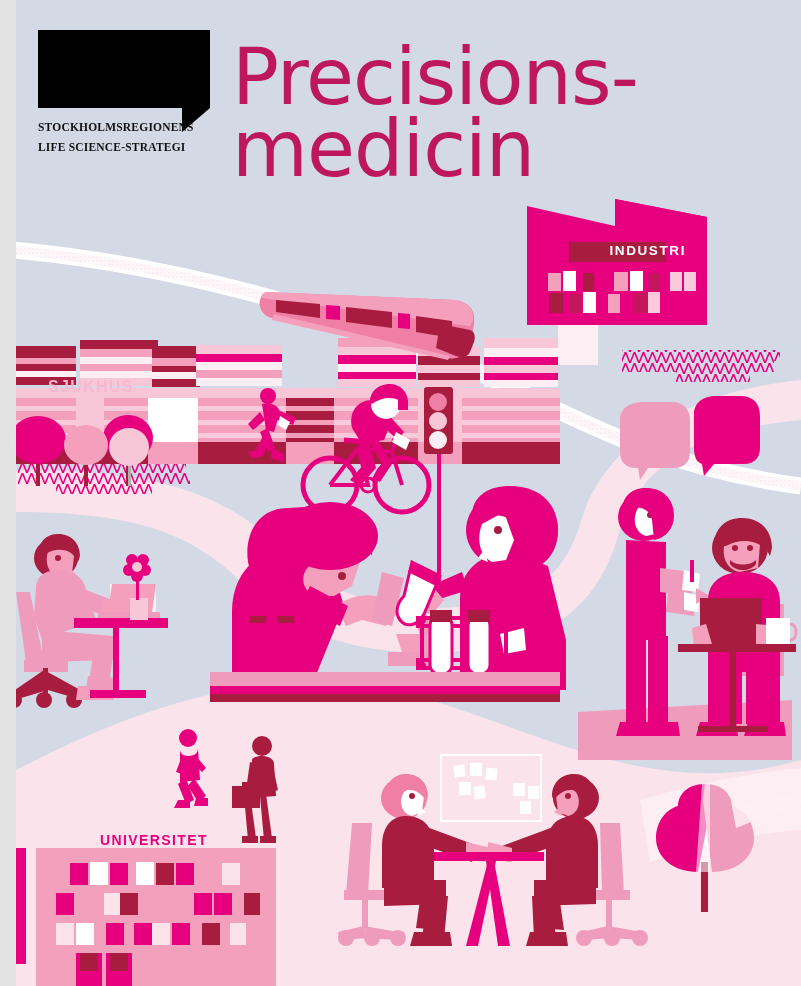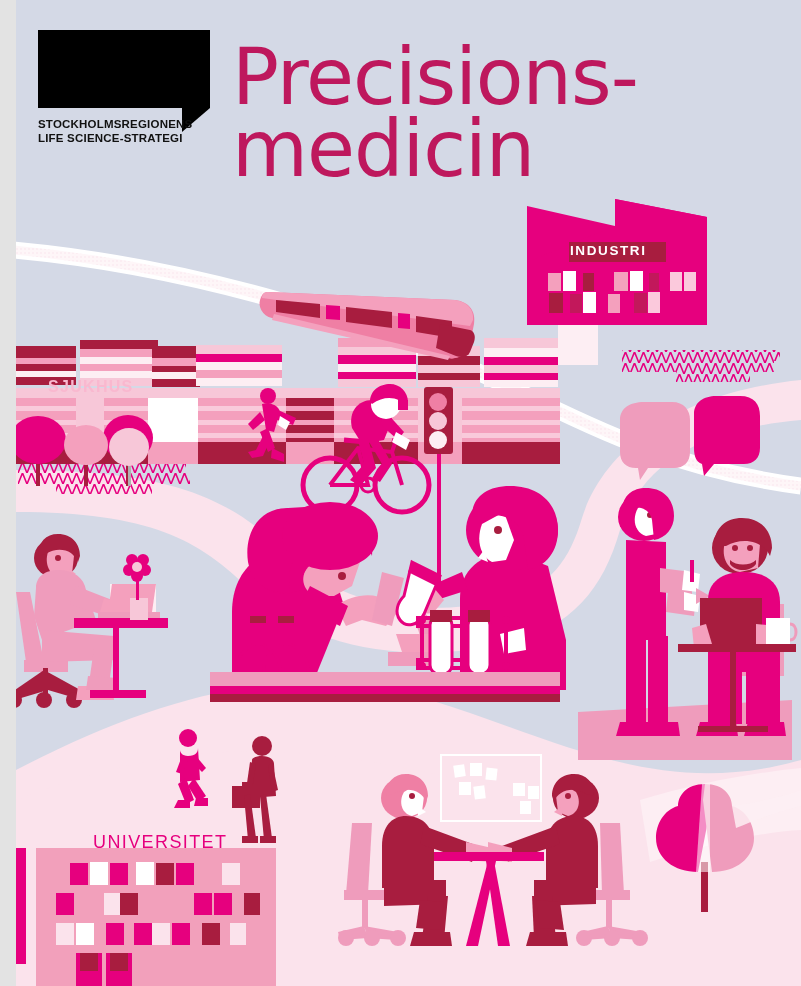--- a/index.html
+++ b/index.html
@@ -18,21 +18,21 @@
   #logo-tail{
     position:absolute;left:182px;top:108px;width:0;height:0;z-index:30;
     border-left:28px solid #000;border-bottom:24px solid transparent;
   }
   #logo-text{
     position:absolute;left:66px;top:42px;color:#fff;font-weight:bold;font-size:23px;
     line-height:26px;letter-spacing:0.5px;z-index:31;white-space:pre-line;
   }
   #logo-sub{
     position:absolute;left:38px;top:117px;color:#111;font-weight:bold;font-size:11.5px;
-    line-height:14px;letter-spacing:0.2px;z-index:31;white-space:pre-line;
+    line-height:20px;letter-spacing:0.2px;z-index:31;white-space:pre-line;font-family:Liberation Serif, serif;
   }
   
   #title{
     position:absolute;left:232px;top:41px;z-index:30;color:#be185d;
     font-size:78px;line-height:72px;font-weight:400;letter-spacing:-1px;
     font-family:"DejaVu Sans", sans-serif;white-space:pre-line;
   }
   svg{display:block;}
 </style>
 </head>
@@ -594,22 +594,22 @@
   </svg>
 
   <div id="logo-box"></div>
   <div id="logo-tail"></div>
   <div id="logo-sub">STOCKHOLMSREGIONENS
 LIFE SCIENCE-STRATEGI</div>
 
   <div id="title">Precisions-
 medicin</div>
 
-  <div class="abs" style="left:570px;top:243px;width:116px;text-align:left;color:#fff;
+  <div class="abs" style="left:570px;top:243px;width:116px;text-align:right;color:#fff;
        font-size:13.5px;font-weight:bold;letter-spacing:1.6px;z-index:20;">INDUSTRI</div>
 
   <div class="abs" style="left:48px;top:378px;color:#f9b8cf;font-size:16px;font-weight:bold;
        letter-spacing:1.3px;z-index:20;">SJUKHUS</div>
 
-  <div class="abs" style="left:93px;top:832px;color:#e6007e;font-size:18px;font-weight:normal;
+  <div class="abs" style="left:100px;top:832px;color:#e6007e;font-size:14px;font-weight:bold;
        letter-spacing:1.4px;z-index:20;">UNIVERSITET</div>
 
 </div>
 
 </body></html>

